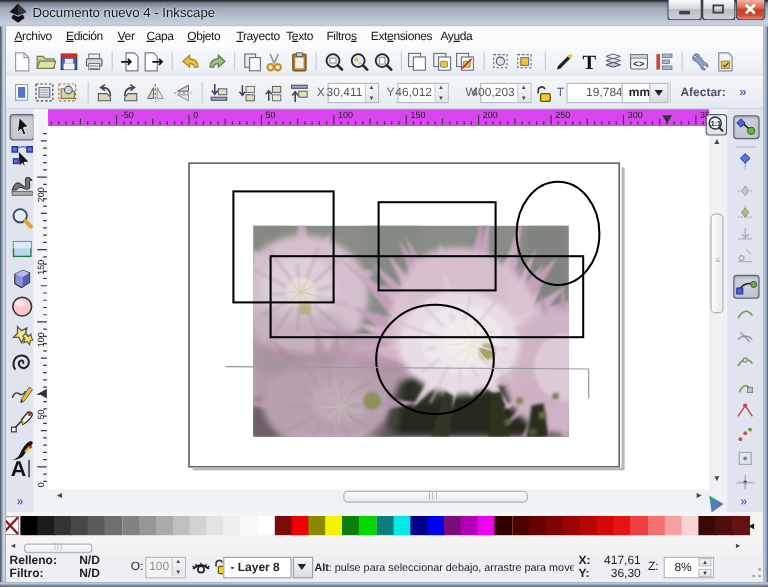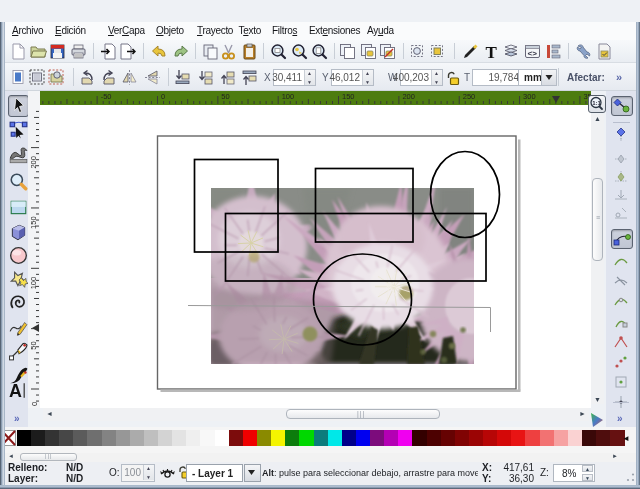--- a/index.html
+++ b/index.html
@@ -50,21 +50,21 @@
 .spin .ar:after { content:"▼"; position:absolute; bottom:0px; left:2px; font-size:5px; color:#445;}
 
 
 #toolbox { left:5px; top:91px; width:23px; height:336px; background:#e0e4ef; }
 .tool { position:absolute; left:4px; width:19px; height:19px; }
 #selbtn { position:absolute; left:3px; top:4px; width:21px; height:22px;
   background:linear-gradient(to bottom,#cdd1dc,#c2c7d4); border:1.5px solid #5a6270;
   border-radius:3px; box-shadow:inset 0 1px 2px rgba(0,0,0,.25); }
 
 
-#hruler { left:40px; top:91px; width:551px; height:14px; background:#4d7c0f; }
+#hruler { left:40px; top:91px; width:551px; height:14px; background:#d946ef; }
 #vruler { left:28px; top:105px; width:12px; height:303px; background:#f3f4f6; }
 #rcorner { left:28px; top:91px; width:12px; height:14px; background:#f3f4f6; }
 
 
 #canvas { left:40px; top:105px; width:551px; height:303px; background:#fff; overflow:hidden; }
 
 
 #vscroll { left:591px; top:114px; width:13px; height:290px; background:#f0f1f3; }
 #vthumb { position:absolute; left:1px; top:64px; width:11px; height:83px; background:linear-gradient(to right,#fdfdfd,#e7e9ec);
   border:1px solid #aeb4bc; border-radius:4px; }
@@ -98,25 +98,42 @@
   border:1px solid #9aa2ac; font-size:10px; }
 #layersel .dd { position:absolute; right:-19px; top:-1px; width:17px; height:18px;
   background:linear-gradient(to bottom,#f4f5f7,#d8dce2); border:1px solid #9aa2ac; }
 #zspin { position:absolute; left:549px; top:2px; width:42px; height:18px; background:#fff;
   border:1px solid #b0b7c0; font-size:10px; }
 </style>
 </head>
 <body>
 <div id="win">
 
+  <div id="title" class="abs">
+    <svg class="abs" style="left:7px;top:3px" width="16" height="16" viewBox="0 0 16 16">
+      <path d="M8 0 L15 7 L8 10 L1 7 Z" fill="#16161c"></path>
+      <path d="M8 0 L15 7 L8 10 Z" fill="#34343e"></path>
+      <path d="M4 9 L8 11 L12 9 L13.5 12 L8 16 L2.5 12 Z" fill="#101014"></path>
+    </svg>
+    <span class="txt">Documento nuevo 4 - Inkscape</span>
+    <div id="btnmin" class="winbtn"><svg width="27" height="15">
+          <rect x="9" y="9" width="9" height="3" fill="#39414b"></rect>
+        </svg></div>
+    <div id="btnmax" class="winbtn"><svg width="26" height="15">
+          <rect x="8.5" y="4.5" width="8" height="6" fill="none" stroke="#39414b" stroke-width="1.5"></rect>
+        </svg></div>
+    <div id="btncls" class="winbtn"><svg width="23" height="15">
+          <path d="M7.5 4 L15 11 M15 4 L7.5 11" stroke="#fff" stroke-width="2.3"></path>
+        </svg></div>
+  </div>
 
   <div id="menubar" class="abs">
     <span style="left:8px"><u>A</u>rchivo</span>
     <span style="left:51px"><u>E</u>dición</span>
-    <span style="left:104px"><u>V</u>er</span>
+    <span style="left:94px"><u>V</u>er</span>
     <span style="left:118px"><u>C</u>apa</span>
     <span style="left:152px"><u>O</u>bjeto</span>
     <span style="left:193px"><u>T</u>rayecto</span>
     <span style="left:234.5px">T<u>e</u>xto</span>
     <span style="left:268px">Filtro<u>s</u></span>
     <span style="left:305px">Ext<u>e</u>nsiones</span>
     <span style="left:363px">Ay<u>u</u>da</span>
   </div>
 
   <div id="tb1" class="abs">
@@ -1030,39 +1047,39 @@
   <div id="palscroll" class="abs">
     <div class="sbar" style="left:4px;top:0;font-size:6px">◄</div>
     <div id="palthumb">
         <div class="grip" style="left:24px;top:-1px;font-size:6px">|||</div>
       </div>
     <div class="sbar" style="right:18px;top:0;font-size:6px">►</div>
   </div>
 
   <div id="status" class="abs">
     <div class="abs b" style="left:4px;top:0px">Relleno:</div>
-    <div class="abs b" style="left:4px;top:11px">Layer:</div>
+    <div class="abs b" style="left:4px;top:11px">Filtro:</div>
     <div class="abs b" style="left:62px;top:0px">N/D</div>
     <div class="abs b" style="left:62px;top:11px">N/D</div>
     <div class="abs" style="left:105px;top:5px">O:</div>
     <div class="spin" style="left:117px;top:2px;width:34px;height:18px;background:#f4f4f4;color:#8a8f96">
         <span class="v">100</span>
         <span class="ar"></span>
       </div>
     <svg class="abs" style="left:155px;top:4px" width="17" height="14" viewBox="0 0 17 14">
       <path d="M2 8 Q8.5 2 15 8" fill="none" stroke="#1a1a1a" stroke-width="1.5"></path>
       <path d="M3 7.5 L1.5 5.5 M5 6 L4 4 M8.5 5.2 L8.5 3 M12 6 L13 4 M14 7.5 L15.5 5.5" stroke="#1a1a1a" stroke-width="1.1"></path>
       <circle cx="8.5" cy="8.5" r="2.6" fill="none" stroke="#1a1a1a" stroke-width="1.3"></circle>
     </svg>
     <svg class="abs" style="left:174px;top:3px" width="14" height="15" viewBox="0 0 14 15">
       <path d="M2 7 L2 5 A2.8 2.8 0 0 1 7.4 3.8" fill="none" stroke="#3a3a30" stroke-width="1.3"></path>
       <rect x="4" y="7" width="7.5" height="6" rx="1" fill="#f4ce2a" stroke="#6a5a10" stroke-width="1.1"></rect>
     </svg>
     <div id="layersel">
-        <span style="position:absolute;left:5px;top:3px;font-weight:bold;color:#222">- Layer 1</span>
+        <span style="position:absolute;left:5px;top:3px;font-weight:bold;color:#222">- Layer 8</span>
         <span class="dd"><svg width="13" height="14">
             <path d="M3 5 L10 5 L6.5 10 Z" fill="#222"></path>
           </svg></span>
       </div>
     <div class="abs" style="left:258px;top:6px;width:216px;overflow:hidden;white-space:nowrap;font-size:9px"><span class="b">Alt</span>: pulse para seleccionar debajo, arrastre para mover la selecci</div>
     <div class="abs" style="left:478px;top:0px;width:52px;font-size:10px">
       <div><span class="b">X:</span> <span style="float:right">417,61</span></div>
       <div><span class="b">Y:</span> <span style="float:right">36,30</span></div>
     </div>
     <div class="abs" style="left:536px;top:5px">Z:</div>

